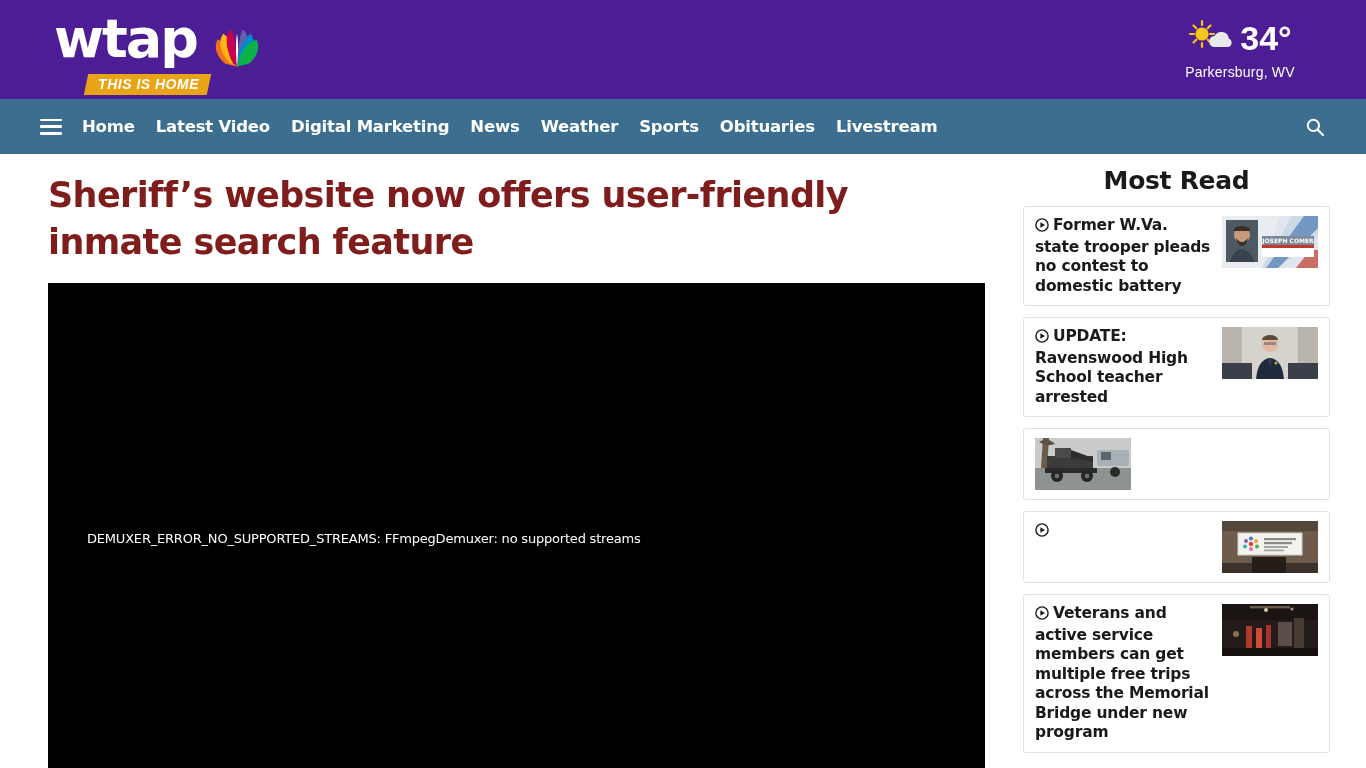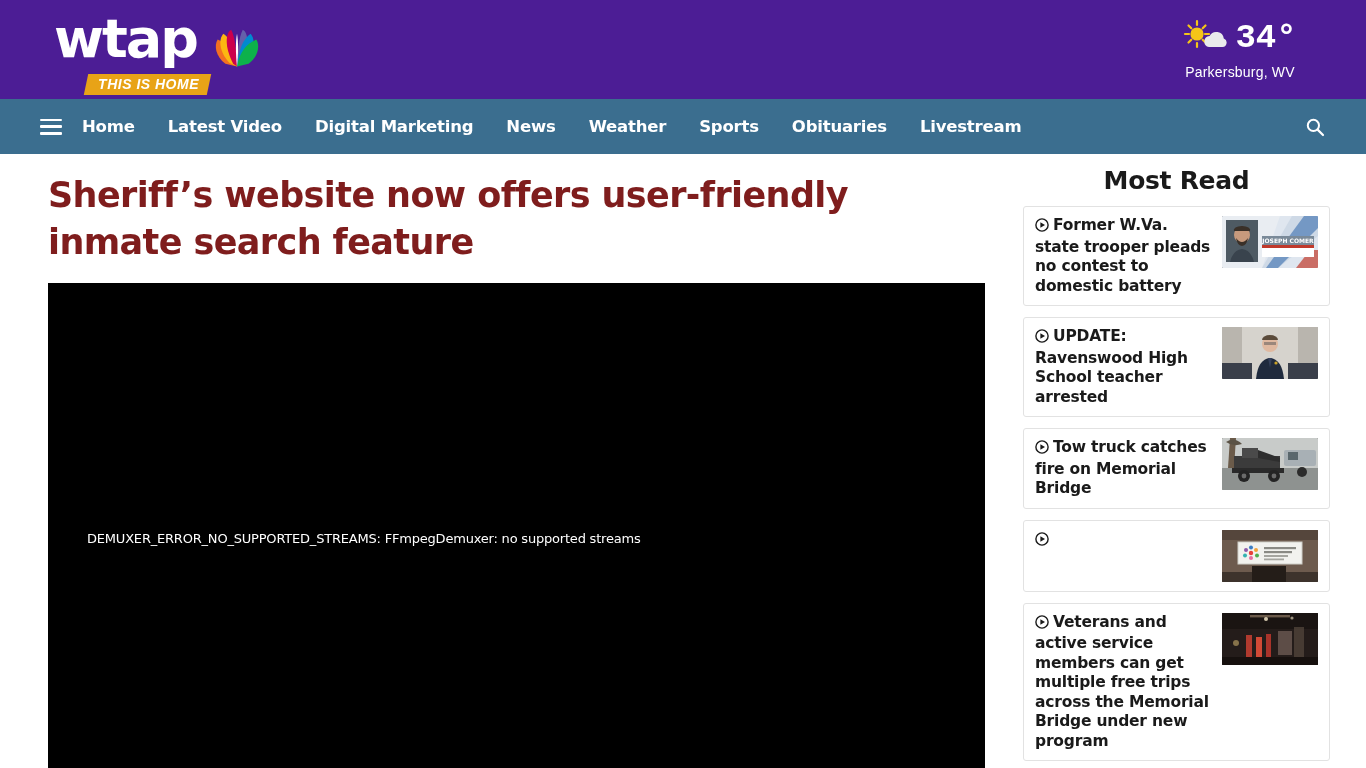--- a/index.html
+++ b/index.html
@@ -66,21 +66,21 @@
   .weather-top {
     display:flex;
     align-items:center;
     justify-content:center;
     gap:8px;
     height:44px;
   }
   .weather-temp {
     font-size:34px;
     font-weight:bold;
-    font-family:Liberation Mono, monospace;
+    font-family:Liberation Sans, sans-serif;
     line-height:34px;
   }
   .weather-city {
     font-size:14px;
     margin-top:4px;
     letter-spacing:0.2px;
   }
 
   
   .nav-bar {
@@ -93,21 +93,21 @@
   }
   .hamburger {
     width:22px; height:16px;
     display:flex;
     flex-direction:column;
     justify-content:space-between;
     margin-right:20px;
     cursor:pointer;
   }
   .hamburger i { display:block; height:2.6px; background:#ffffff; border-radius:1px; }
-  .nav-links { display:flex; align-items:center; gap:33px; }
+  .nav-links { display:flex; align-items:center; gap:21px; }
   .nav-links a {
     color:#ffffff;
     text-decoration:none;
     font-size:16.5px;
     font-weight:bold;
     font-family:"DejaVu Sans", sans-serif;
     letter-spacing:-0.2px;
     white-space:nowrap;
   }
   .search-btn {
@@ -344,28 +344,20 @@
           <path d="M48 8 a8 5 0 0 1 8 5 l-16 0 a8 5 0 0 1 8 -5Z" fill="#5a4a3a"></path>
           <rect x="42" y="15" width="12" height="3" fill="#555" opacity="0.5"></rect>
           <path d="M34 52 q2 -20 14 -21 q12 1 14 21 Z" fill="#1f2a3d"></path>
           <path d="M46 31 l2 10 l2 -10 Z" fill="#34405a"></path>
           <circle cx="54" cy="36" r="1.6" fill="#c9a227"></circle>
         </svg>
       </div>
     </div>
 
     <div class="card">
-      <div class="card-text">
-        <span class="play-icon">
-          <svg width="14" height="14" viewBox="0 0 14 14">
-            <circle cx="7" cy="7" r="6.1" fill="none" stroke="#1a1a1a" stroke-width="1.4"></circle>
-            <path d="M5.4 4.3 L10 7 L5.4 9.7 Z" fill="#1a1a1a"></path>
-          </svg>
-        </span><span>Tow truck catches fire on Memorial Bridge</span>
-      </div>
       <div class="thumb">
         <svg viewBox="0 0 96 52" preserveAspectRatio="none">
           <rect width="96" height="52" fill="#c8cbc9"></rect>
           <rect y="30" width="96" height="22" fill="#8e9290"></rect>
           <path d="M8 0 L14 0 L12 30 L6 30 Z" fill="#6b5b4a"></path>
           <path d="M4 4 q8 -6 16 2 q-9 3 -16 -2Z" fill="#5b5245"></path>
           <rect x="62" y="12" width="32" height="16" rx="2" fill="#a8b0b5"></rect>
           <rect x="66" y="14" width="10" height="8" fill="#5a676d"></rect>
           <rect x="12" y="18" width="46" height="14" fill="#3b3b3b"></rect>
           <rect x="20" y="10" width="16" height="10" fill="#4a4a4a"></rect>

